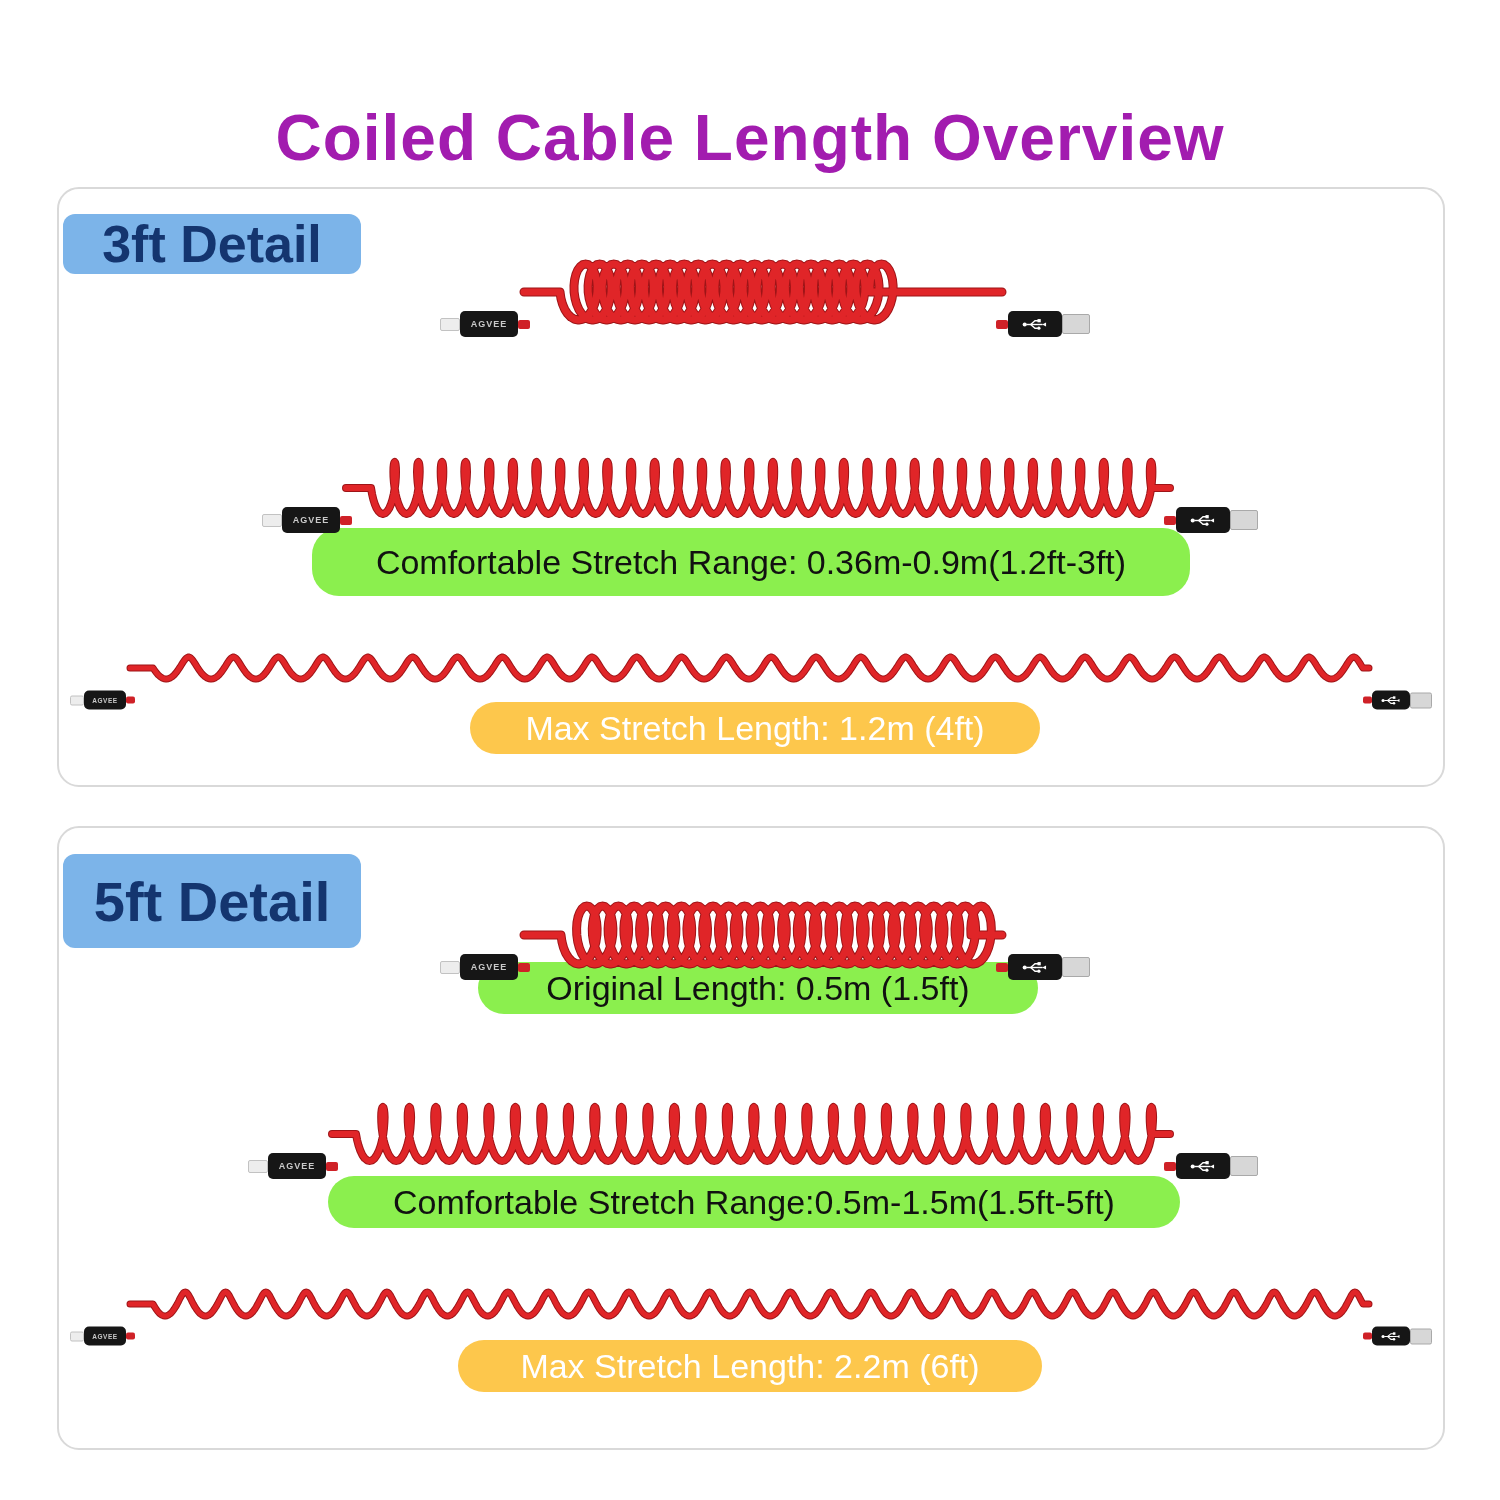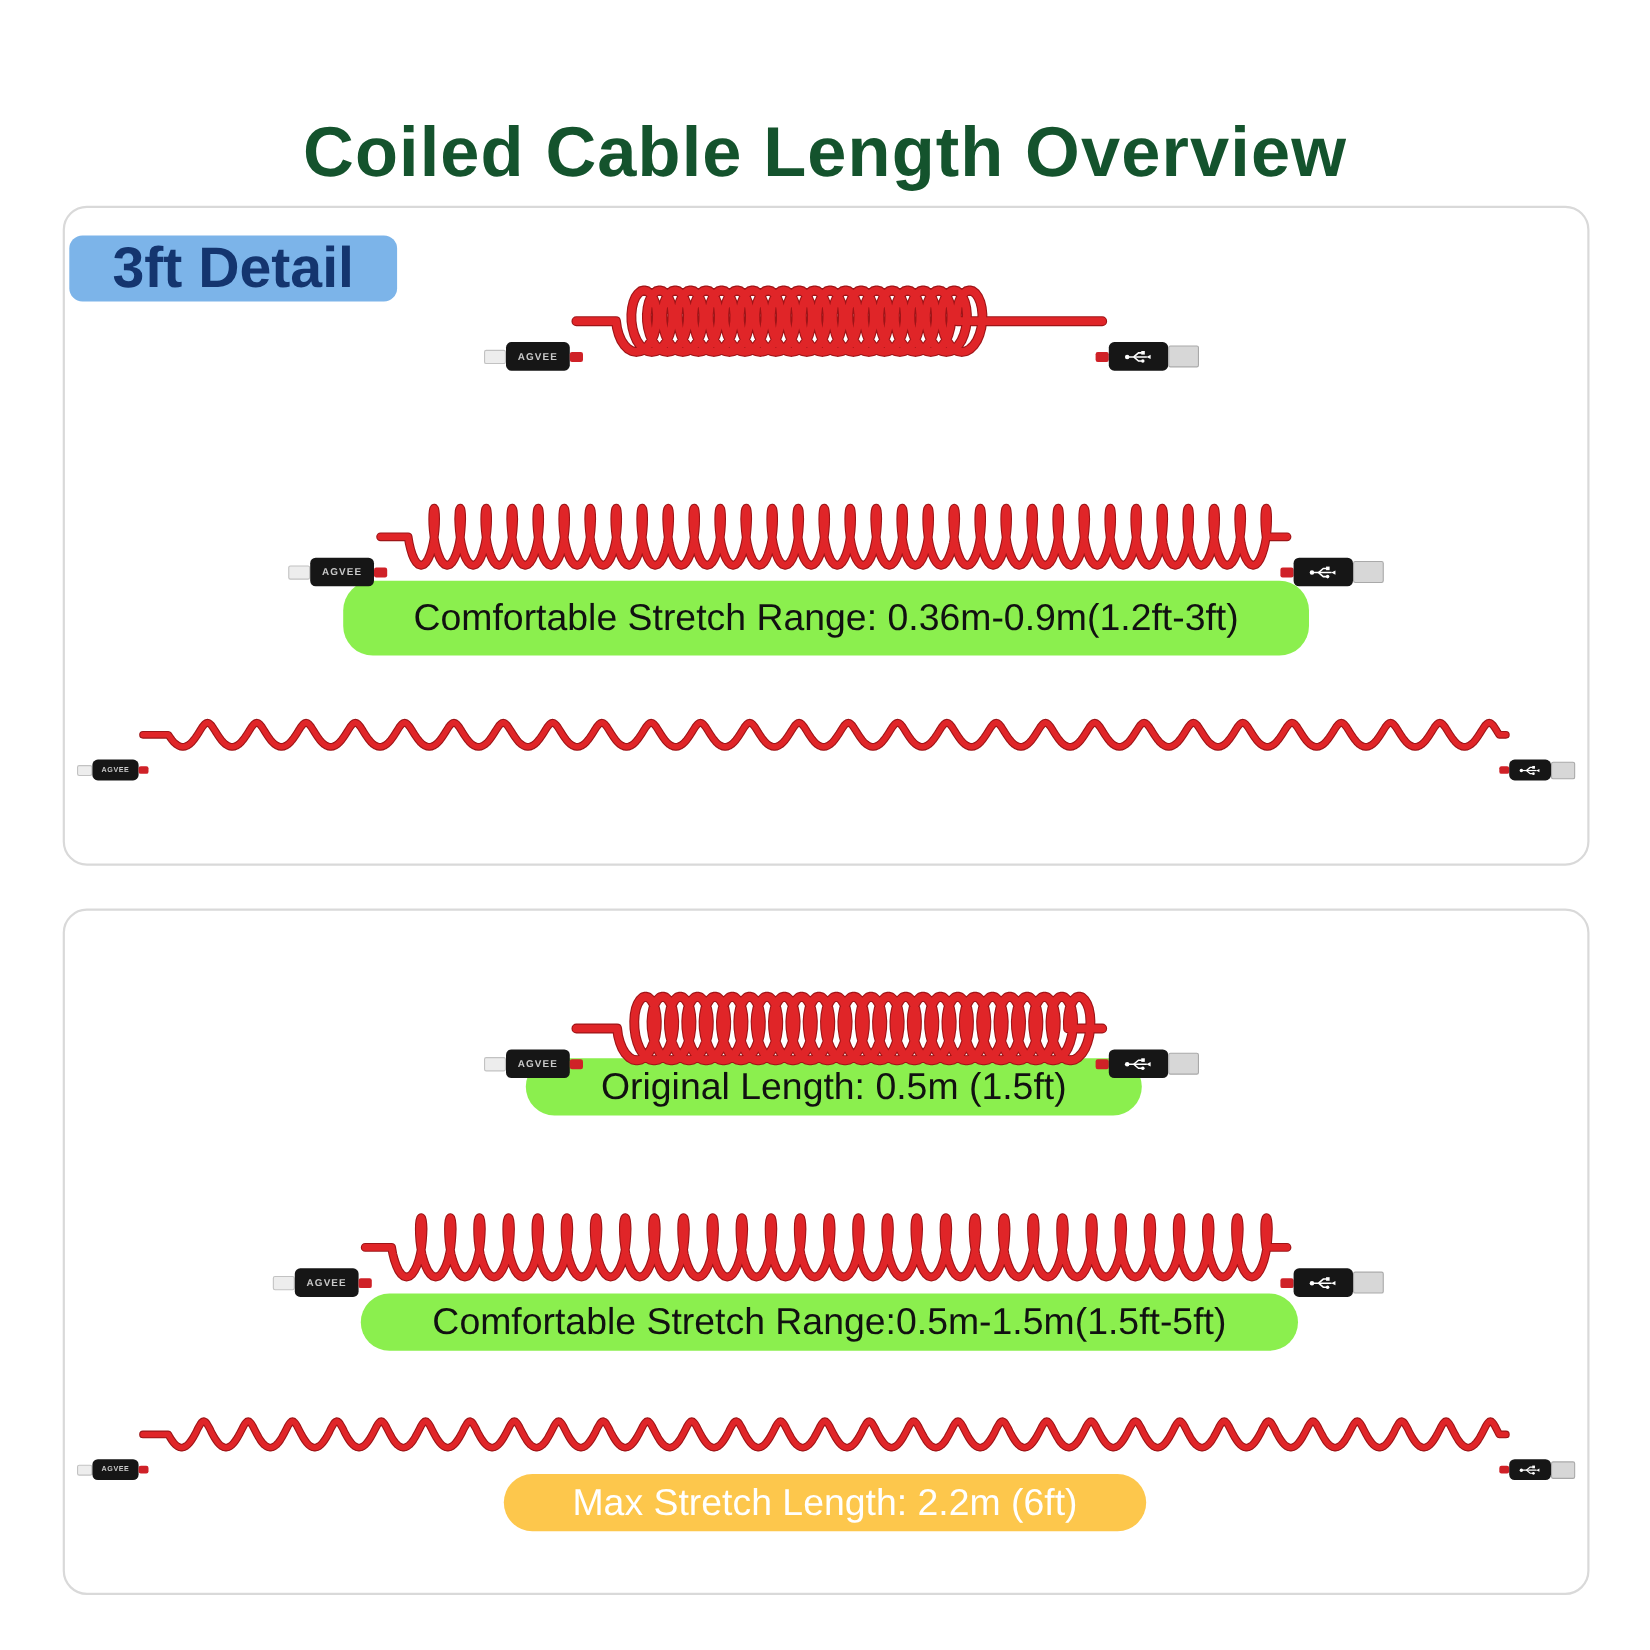--- a/index.html
+++ b/index.html
@@ -1,20 +1,20 @@
 <!DOCTYPE html>
 <html><head>
 <meta charset="utf-8">
 <style>
   html,body{margin:0;padding:0;background:#ffffff;}
   body{width:1500px;height:1500px;overflow:hidden;font-family:"Liberation Sans",sans-serif;}
   .page{position:relative;width:1500px;height:1500px;background:#ffffff;}
 
   .title{position:absolute;left:0;right:0;top:58px;text-align:center;
-         font-size:64px;font-weight:bold;color:#14532d;letter-spacing:1px;}
+         font-size:64px;font-weight:bold;color:#a21caf;letter-spacing:1px;}
 
   .panel{position:absolute;background:#ffffff;border:2px solid #d9d9d9;border-radius:22px;}
   .panel-1{left:57px;top:187px;width:1384px;height:596px;}
   .panel-2{left:57px;top:826px;width:1384px;height:620px;}
 
   .panel-label{position:absolute;display:flex;align-items:center;justify-content:center;
                background:#7cb4e9;border-radius:12px;color:#14356f;font-weight:bold;}
   .label-1{left:63px;top:214px;width:298px;height:60px;font-size:52px;}
   .label-2{left:63px;top:854px;width:298px;height:94px;font-size:56px;}
 
@@ -142,23 +142,25 @@
           <path d="M8 6 L12 2.6 H14.8" stroke="#fff" stroke-width="1.3" fill="none"></path>
           <path d="M8 6 L12 9.4 H14.6" stroke="#fff" stroke-width="1.3" fill="none"></path>
           <rect x="14.3" y="1" width="3" height="3" fill="#fff"></rect>
             <circle cx="15.6" cy="9.4" r="1.5" fill="#fff"></circle>
           <path d="M18.6 6 l3.6 -1.8 v3.6 z" fill="#fff"></path>
         </svg>
       </div>
       <div class="usb-shell"></div>
     </div>
   </div>
+  <div class="pill yellow" style="left:470px;top:702px;width:570px;height:52px;">Max Stretch Length: 1.2m (4ft)</div>
 
   <section class="panel panel-2"></section>
 
+  <div class="panel-label label-2">5ft Detail</div>
 
   <div class="cable-row md" style="left:440px;top:893px;width:650px;height:84px;">
     <svg class="cable" viewBox="0 0 650 84" preserveAspectRatio="none">
         <path d="M 84 42 L 121.0 42.0 L 121.9 48.5 L 123.5 54.6 L 125.7 60.1 L 128.5 64.7 L 131.7 68.1 L 135.3 70.3 L 138.9 71.0 L 142.6 70.3 L 146.1 68.1 L 149.4 64.7 L 152.1 60.1 L 154.4 54.6 L 156.0 48.5 L 156.9 42.0 L 157.1 35.5 L 156.6 29.4 L 155.5 23.9 L 153.9 19.3 L 151.8 15.9 L 149.4 13.7 L 146.8 13.0 L 144.3 13.7 L 141.9 15.9 L 139.8 19.3 L 138.1 23.9 L 137.0 29.4 L 136.6 35.5 L 136.8 42.0 L 137.7 48.5 L 139.3 54.6 L 141.5 60.1 L 144.3 64.7 L 147.5 68.1 L 151.0 70.3 L 154.7 71.0 L 158.4 70.3 L 161.9 68.1 L 165.1 64.7 L 167.9 60.1 L 170.1 54.6 L 171.7 48.5 L 172.7 42.0 L 172.9 35.5 L 172.4 29.4 L 171.3 23.9 L 169.6 19.3 L 167.5 15.9 L 165.1 13.7 L 162.6 13.0 L 160.0 13.7 L 157.6 15.9 L 155.6 19.3 L 153.9 23.9 L 152.8 29.4 L 152.3 35.5 L 152.5 42.0 L 153.5 48.5 L 155.1 54.6 L 157.3 60.1 L 160.1 64.7 L 163.3 68.1 L 166.8 70.3 L 170.5 71.0 L 174.2 70.3 L 177.7 68.1 L 180.9 64.7 L 183.7 60.1 L 185.9 54.6 L 187.5 48.5 L 188.4 42.0 L 188.6 35.5 L 188.2 29.4 L 187.1 23.9 L 185.4 19.3 L 183.3 15.9 L 180.9 13.7 L 178.4 13.0 L 175.8 13.7 L 173.4 15.9 L 171.3 19.3 L 169.7 23.9 L 168.6 29.4 L 168.1 35.5 L 168.3 42.0 L 169.2 48.5 L 170.8 54.6 L 173.1 60.1 L 175.8 64.7 L 179.0 68.1 L 182.6 70.3 L 186.3 71.0 L 189.9 70.3 L 193.5 68.1 L 196.7 64.7 L 199.4 60.1 L 201.7 54.6 L 203.3 48.5 L 204.2 42.0 L 204.4 35.5 L 203.9 29.4 L 202.8 23.9 L 201.2 19.3 L 199.1 15.9 L 196.7 13.7 L 194.1 13.0 L 191.6 13.7 L 189.2 15.9 L 187.1 19.3 L 185.4 23.9 L 184.3 29.4 L 183.9 35.5 L 184.1 42.0 L 185.0 48.5 L 186.6 54.6 L 188.8 60.1 L 191.6 64.7 L 194.8 68.1 L 198.3 70.3 L 202.0 71.0 L 205.7 70.3 L 209.2 68.1 L 212.4 64.7 L 215.2 60.1 L 217.4 54.6 L 219.0 48.5 L 220.0 42.0 L 220.2 35.5 L 219.7 29.4 L 218.6 23.9 L 216.9 19.3 L 214.9 15.9 L 212.5 13.7 L 209.9 13.0 L 207.4 13.7 L 205.0 15.9 L 202.9 19.3 L 201.2 23.9 L 200.1 29.4 L 199.6 35.5 L 199.8 42.0 L 200.8 48.5 L 202.4 54.6 L 204.6 60.1 L 207.4 64.7 L 210.6 68.1 L 214.1 70.3 L 217.8 71.0 L 221.5 70.3 L 225.0 68.1 L 228.2 64.7 L 231.0 60.1 L 233.2 54.6 L 234.8 48.5 L 235.7 42.0 L 235.9 35.5 L 235.5 29.4 L 234.4 23.9 L 232.7 19.3 L 230.6 15.9 L 228.2 13.7 L 225.7 13.0 L 223.1 13.7 L 220.7 15.9 L 218.6 19.3 L 217.0 23.9 L 215.9 29.4 L 215.4 35.5 L 215.6 42.0 L 216.5 48.5 L 218.1 54.6 L 220.4 60.1 L 223.1 64.7 L 226.4 68.1 L 229.9 70.3 L 233.6 71.0 L 237.2 70.3 L 240.8 68.1 L 244.0 64.7 L 246.8 60.1 L 249.0 54.6 L 250.6 48.5 L 251.5 42.0 L 251.7 35.5 L 251.2 29.4 L 250.1 23.9 L 248.5 19.3 L 246.4 15.9 L 244.0 13.7 L 241.4 13.0 L 238.9 13.7 L 236.5 15.9 L 234.4 19.3 L 232.7 23.9 L 231.6 29.4 L 231.2 35.5 L 231.4 42.0 L 232.3 48.5 L 233.9 54.6 L 236.1 60.1 L 238.9 64.7 L 242.1 68.1 L 245.6 70.3 L 249.3 71.0 L 253.0 70.3 L 256.5 68.1 L 259.7 64.7 L 262.5 60.1 L 264.8 54.6 L 266.4 48.5 L 267.3 42.0 L 267.5 35.5 L 267.0 29.4 L 265.9 23.9 L 264.3 19.3 L 262.2 15.9 L 259.8 13.7 L 257.2 13.0 L 254.7 13.7 L 252.3 15.9 L 250.2 19.3 L 248.5 23.9 L 247.4 29.4 L 246.9 35.5 L 247.2 42.0 L 248.1 48.5 L 249.7 54.6 L 251.9 60.1 L 254.7 64.7 L 257.9 68.1 L 261.4 70.3 L 265.1 71.0 L 268.8 70.3 L 272.3 68.1 L 275.5 64.7 L 278.3 60.1 L 280.5 54.6 L 282.1 48.5 L 283.0 42.0 L 283.3 35.5 L 282.8 29.4 L 281.7 23.9 L 280.0 19.3 L 277.9 15.9 L 275.5 13.7 L 273.0 13.0 L 270.4 13.7 L 268.0 15.9 L 265.9 19.3 L 264.3 23.9 L 263.2 29.4 L 262.7 35.5 L 262.9 42.0 L 263.8 48.5 L 265.4 54.6 L 267.7 60.1 L 270.4 64.7 L 273.7 68.1 L 277.2 70.3 L 280.9 71.0 L 284.5 70.3 L 288.1 68.1 L 291.3 64.7 L 294.1 60.1 L 296.3 54.6 L 297.9 48.5 L 298.8 42.0 L 299.0 35.5 L 298.5 29.4 L 297.4 23.9 L 295.8 19.3 L 293.7 15.9 L 291.3 13.7 L 288.7 13.0 L 286.2 13.7 L 283.8 15.9 L 281.7 19.3 L 280.1 23.9 L 279.0 29.4 L 278.5 35.5 L 278.7 42.0 L 279.6 48.5 L 281.2 54.6 L 283.4 60.1 L 286.2 64.7 L 289.4 68.1 L 293.0 70.3 L 296.6 71.0 L 300.3 70.3 L 303.8 68.1 L 307.1 64.7 L 309.8 60.1 L 312.1 54.6 L 313.7 48.5 L 314.6 42.0 L 314.8 35.5 L 314.3 29.4 L 313.2 23.9 L 311.6 19.3 L 309.5 15.9 L 307.1 13.7 L 304.5 13.0 L 302.0 13.7 L 299.6 15.9 L 297.5 19.3 L 295.8 23.9 L 294.7 29.4 L 294.2 35.5 L 294.5 42.0 L 295.4 48.5 L 297.0 54.6 L 299.2 60.1 L 302.0 64.7 L 305.2 68.1 L 308.7 70.3 L 312.4 71.0 L 316.1 70.3 L 319.6 68.1 L 322.8 64.7 L 325.6 60.1 L 327.8 54.6 L 329.4 48.5 L 330.3 42.0 L 330.6 35.5 L 330.1 29.4 L 329.0 23.9 L 327.3 19.3 L 325.2 15.9 L 322.8 13.7 L 320.3 13.0 L 317.7 13.7 L 315.3 15.9 L 313.2 19.3 L 311.6 23.9 L 310.5 29.4 L 310.0 35.5 L 310.2 42.0 L 311.1 48.5 L 312.7 54.6 L 315.0 60.1 L 317.8 64.7 L 321.0 68.1 L 324.5 70.3 L 328.2 71.0 L 331.9 70.3 L 335.4 68.1 L 338.6 64.7 L 341.4 60.1 L 343.6 54.6 L 345.2 48.5 L 346.1 42.0 L 346.3 35.5 L 345.9 29.4 L 344.8 23.9 L 343.1 19.3 L 341.0 15.9 L 338.6 13.7 L 336.1 13.0 L 333.5 13.7 L 331.1 15.9 L 329.0 19.3 L 327.4 23.9 L 326.3 29.4 L 325.8 35.5 L 326.0 42.0 L 326.9 48.5 L 328.5 54.6 L 330.7 60.1 L 333.5 64.7 L 336.7 68.1 L 340.3 70.3 L 343.9 71.0 L 347.6 70.3 L 351.1 68.1 L 354.4 64.7 L 357.1 60.1 L 359.4 54.6 L 361.0 48.5 L 361.9 42.0 L 362.1 35.5 L 361.6 29.4 L 360.5 23.9 L 358.9 19.3 L 356.8 15.9 L 354.4 13.7 L 351.8 13.0 L 349.3 13.7 L 346.9 15.9 L 344.8 19.3 L 343.1 23.9 L 342.0 29.4 L 341.6 35.5 L 341.8 42.0 L 342.7 48.5 L 344.3 54.6 L 346.5 60.1 L 349.3 64.7 L 352.5 68.1 L 356.0 70.3 L 359.7 71.0 L 363.4 70.3 L 366.9 68.1 L 370.1 64.7 L 372.9 60.1 L 375.1 54.6 L 376.7 48.5 L 377.7 42.0 L 377.9 35.5 L 377.4 29.4 L 376.3 23.9 L 374.6 19.3 L 372.5 15.9 L 370.1 13.7 L 367.6 13.0 L 365.0 13.7 L 362.6 15.9 L 360.6 19.3 L 358.9 23.9 L 357.8 29.4 L 357.3 35.5 L 357.5 42.0 L 358.5 48.5 L 360.1 54.6 L 362.3 60.1 L 365.1 64.7 L 368.3 68.1 L 371.8 70.3 L 375.5 71.0 L 379.2 70.3 L 382.7 68.1 L 385.9 64.7 L 388.7 60.1 L 390.9 54.6 L 392.5 48.5 L 393.4 42.0 L 393.6 35.5 L 393.2 29.4 L 392.1 23.9 L 390.4 19.3 L 388.3 15.9 L 385.9 13.7 L 383.4 13.0 L 380.8 13.7 L 378.4 15.9 L 376.3 19.3 L 374.7 23.9 L 373.6 29.4 L 373.1 35.5 L 373.3 42.0 L 374.2 48.5 L 375.8 54.6 L 378.1 60.1 L 380.8 64.7 L 384.0 68.1 L 387.6 70.3 L 391.3 71.0 L 394.9 70.3 L 398.5 68.1 L 401.7 64.7 L 404.4 60.1 L 406.7 54.6 L 408.3 48.5 L 409.2 42.0 L 409.4 35.5 L 408.9 29.4 L 407.8 23.9 L 406.2 19.3 L 404.1 15.9 L 401.7 13.7 L 399.1 13.0 L 396.6 13.7 L 394.2 15.9 L 392.1 19.3 L 390.4 23.9 L 389.3 29.4 L 388.9 35.5 L 389.1 42.0 L 390.0 48.5 L 391.6 54.6 L 393.8 60.1 L 396.6 64.7 L 399.8 68.1 L 403.3 70.3 L 407.0 71.0 L 410.7 70.3 L 414.2 68.1 L 417.4 64.7 L 420.2 60.1 L 422.4 54.6 L 424.0 48.5 L 425.0 42.0 L 425.2 35.5 L 424.7 29.4 L 423.6 23.9 L 421.9 19.3 L 419.9 15.9 L 417.5 13.7 L 414.9 13.0 L 412.4 13.7 L 410.0 15.9 L 407.9 19.3 L 406.2 23.9 L 405.1 29.4 L 404.6 35.5 L 404.8 42.0 L 405.8 48.5 L 407.4 54.6 L 409.6 60.1 L 412.4 64.7 L 415.6 68.1 L 419.1 70.3 L 422.8 71.0 L 426.5 70.3 L 430.0 68.1 L 433.2 64.7 L 436.0 60.1 L 438.2 54.6 L 439.8 48.5 L 440.7 42.0 L 440.9 35.5 L 440.5 29.4 L 439.4 23.9 L 437.7 19.3 L 435.6 15.9 L 433.2 13.7 L 430.7 13.0 L 428.1 13.7 L 425.7 15.9 L 423.6 19.3 L 422.0 23.9 L 420.9 29.4 L 420.4 35.5 L 420.6 42.0 L 421.5 48.5 L 423.1 54.6 L 425.4 60.1 L 428.1 64.7 L 431.4 68.1 L 434.9 70.3 L 438.6 71.0 L 442.2 70.3 L 445.8 68.1 L 449.0 64.7 L 451.8 60.1 L 454.0 54.6 L 455.6 48.5 L 456.5 42.0 L 456.7 35.5 L 456.2 29.4 L 455.1 23.9 L 453.5 19.3 L 451.4 15.9 L 449.0 13.7 L 446.4 13.0 L 443.9 13.7 L 441.5 15.9 L 439.4 19.3 L 437.7 23.9 L 436.6 29.4 L 436.2 35.5 L 436.4 42.0 L 437.3 48.5 L 438.9 54.6 L 441.1 60.1 L 443.9 64.7 L 447.1 68.1 L 450.6 70.3 L 454.3 71.0 L 458.0 70.3 L 461.5 68.1 L 464.7 64.7 L 467.5 60.1 L 469.8 54.6 L 471.4 48.5 L 472.3 42.0 L 472.5 35.5 L 472.0 29.4 L 470.9 23.9 L 469.3 19.3 L 467.2 15.9 L 464.8 13.7 L 462.2 13.0 L 459.7 13.7 L 457.3 15.9 L 455.2 19.3 L 453.5 23.9 L 452.4 29.4 L 451.9 35.5 L 452.2 42.0 L 453.1 48.5 L 454.7 54.6 L 456.9 60.1 L 459.7 64.7 L 462.9 68.1 L 466.4 70.3 L 470.1 71.0 L 473.8 70.3 L 477.3 68.1 L 480.5 64.7 L 483.3 60.1 L 485.5 54.6 L 487.1 48.5 L 488.0 42.0 L 488.3 35.5 L 487.8 29.4 L 486.7 23.9 L 485.0 19.3 L 482.9 15.9 L 480.5 13.7 L 478.0 13.0 L 475.4 13.7 L 473.0 15.9 L 470.9 19.3 L 469.3 23.9 L 468.2 29.4 L 467.7 35.5 L 467.9 42.0 L 468.8 48.5 L 470.4 54.6 L 472.7 60.1 L 475.4 64.7 L 478.7 68.1 L 482.2 70.3 L 485.9 71.0 L 489.5 70.3 L 493.1 68.1 L 496.3 64.7 L 499.1 60.1 L 501.3 54.6 L 502.9 48.5 L 503.8 42.0 L 504.0 35.5 L 503.5 29.4 L 502.4 23.9 L 500.8 19.3 L 498.7 15.9 L 496.3 13.7 L 493.8 13.0 L 491.2 13.7 L 488.8 15.9 L 486.7 19.3 L 485.1 23.9 L 484.0 29.4 L 483.5 35.5 L 483.7 42.0 L 484.6 48.5 L 486.2 54.6 L 488.4 60.1 L 491.2 64.7 L 494.4 68.1 L 498.0 70.3 L 501.6 71.0 L 505.3 70.3 L 508.8 68.1 L 512.1 64.7 L 514.8 60.1 L 517.1 54.6 L 518.7 48.5 L 519.6 42.0 L 519.8 35.5 L 519.3 29.4 L 518.2 23.9 L 516.6 19.3 L 514.5 15.9 L 512.1 13.7 L 509.5 13.0 L 507.0 13.7 L 504.6 15.9 L 502.5 19.3 L 500.8 23.9 L 499.7 29.4 L 499.2 35.5 L 499.5 42.0 L 500.4 48.5 L 502.0 54.6 L 504.2 60.1 L 507.0 64.7 L 510.2 68.1 L 513.7 70.3 L 517.4 71.0 L 521.1 70.3 L 524.6 68.1 L 527.8 64.7 L 530.6 60.1 L 532.8 54.6 L 534.4 48.5 L 535.3 42.0 L 535.6 35.5 L 535.1 29.4 L 534.0 23.9 L 532.3 19.3 L 530.2 15.9 L 527.8 13.7 L 525.3 13.0 L 522.7 13.7 L 520.3 15.9 L 518.2 19.3 L 516.6 23.9 L 515.5 29.4 L 515.0 35.5 L 515.2 42.0 L 516.1 48.5 L 517.7 54.6 L 520.0 60.1 L 522.8 64.7 L 526.0 68.1 L 529.5 70.3 L 533.2 71.0 L 536.9 70.3 L 540.4 68.1 L 543.6 64.7 L 546.4 60.1 L 548.6 54.6 L 550.2 48.5 L 551.1 42.0 L 551.3 35.5 L 550.9 29.4 L 549.8 23.9 L 548.1 19.3 L 546.0 15.9 L 543.6 13.7 L 541.1 13.0 L 538.5 13.7 L 536.1 15.9 L 534.0 19.3 L 532.4 23.9 L 531.3 29.4 L 530.8 35.5 L 531.0 42.0 L 562 42" fill="none" stroke="#9e1417" stroke-width="9" stroke-linecap="round" stroke-linejoin="round"></path>
         <path d="M 84 42 L 121.0 42.0 L 121.9 48.5 L 123.5 54.6 L 125.7 60.1 L 128.5 64.7 L 131.7 68.1 L 135.3 70.3 L 138.9 71.0 L 142.6 70.3 L 146.1 68.1 L 149.4 64.7 L 152.1 60.1 L 154.4 54.6 L 156.0 48.5 L 156.9 42.0 L 157.1 35.5 L 156.6 29.4 L 155.5 23.9 L 153.9 19.3 L 151.8 15.9 L 149.4 13.7 L 146.8 13.0 L 144.3 13.7 L 141.9 15.9 L 139.8 19.3 L 138.1 23.9 L 137.0 29.4 L 136.6 35.5 L 136.8 42.0 L 137.7 48.5 L 139.3 54.6 L 141.5 60.1 L 144.3 64.7 L 147.5 68.1 L 151.0 70.3 L 154.7 71.0 L 158.4 70.3 L 161.9 68.1 L 165.1 64.7 L 167.9 60.1 L 170.1 54.6 L 171.7 48.5 L 172.7 42.0 L 172.9 35.5 L 172.4 29.4 L 171.3 23.9 L 169.6 19.3 L 167.5 15.9 L 165.1 13.7 L 162.6 13.0 L 160.0 13.7 L 157.6 15.9 L 155.6 19.3 L 153.9 23.9 L 152.8 29.4 L 152.3 35.5 L 152.5 42.0 L 153.5 48.5 L 155.1 54.6 L 157.3 60.1 L 160.1 64.7 L 163.3 68.1 L 166.8 70.3 L 170.5 71.0 L 174.2 70.3 L 177.7 68.1 L 180.9 64.7 L 183.7 60.1 L 185.9 54.6 L 187.5 48.5 L 188.4 42.0 L 188.6 35.5 L 188.2 29.4 L 187.1 23.9 L 185.4 19.3 L 183.3 15.9 L 180.9 13.7 L 178.4 13.0 L 175.8 13.7 L 173.4 15.9 L 171.3 19.3 L 169.7 23.9 L 168.6 29.4 L 168.1 35.5 L 168.3 42.0 L 169.2 48.5 L 170.8 54.6 L 173.1 60.1 L 175.8 64.7 L 179.0 68.1 L 182.6 70.3 L 186.3 71.0 L 189.9 70.3 L 193.5 68.1 L 196.7 64.7 L 199.4 60.1 L 201.7 54.6 L 203.3 48.5 L 204.2 42.0 L 204.4 35.5 L 203.9 29.4 L 202.8 23.9 L 201.2 19.3 L 199.1 15.9 L 196.7 13.7 L 194.1 13.0 L 191.6 13.7 L 189.2 15.9 L 187.1 19.3 L 185.4 23.9 L 184.3 29.4 L 183.9 35.5 L 184.1 42.0 L 185.0 48.5 L 186.6 54.6 L 188.8 60.1 L 191.6 64.7 L 194.8 68.1 L 198.3 70.3 L 202.0 71.0 L 205.7 70.3 L 209.2 68.1 L 212.4 64.7 L 215.2 60.1 L 217.4 54.6 L 219.0 48.5 L 220.0 42.0 L 220.2 35.5 L 219.7 29.4 L 218.6 23.9 L 216.9 19.3 L 214.9 15.9 L 212.5 13.7 L 209.9 13.0 L 207.4 13.7 L 205.0 15.9 L 202.9 19.3 L 201.2 23.9 L 200.1 29.4 L 199.6 35.5 L 199.8 42.0 L 200.8 48.5 L 202.4 54.6 L 204.6 60.1 L 207.4 64.7 L 210.6 68.1 L 214.1 70.3 L 217.8 71.0 L 221.5 70.3 L 225.0 68.1 L 228.2 64.7 L 231.0 60.1 L 233.2 54.6 L 234.8 48.5 L 235.7 42.0 L 235.9 35.5 L 235.5 29.4 L 234.4 23.9 L 232.7 19.3 L 230.6 15.9 L 228.2 13.7 L 225.7 13.0 L 223.1 13.7 L 220.7 15.9 L 218.6 19.3 L 217.0 23.9 L 215.9 29.4 L 215.4 35.5 L 215.6 42.0 L 216.5 48.5 L 218.1 54.6 L 220.4 60.1 L 223.1 64.7 L 226.4 68.1 L 229.9 70.3 L 233.6 71.0 L 237.2 70.3 L 240.8 68.1 L 244.0 64.7 L 246.8 60.1 L 249.0 54.6 L 250.6 48.5 L 251.5 42.0 L 251.7 35.5 L 251.2 29.4 L 250.1 23.9 L 248.5 19.3 L 246.4 15.9 L 244.0 13.7 L 241.4 13.0 L 238.9 13.7 L 236.5 15.9 L 234.4 19.3 L 232.7 23.9 L 231.6 29.4 L 231.2 35.5 L 231.4 42.0 L 232.3 48.5 L 233.9 54.6 L 236.1 60.1 L 238.9 64.7 L 242.1 68.1 L 245.6 70.3 L 249.3 71.0 L 253.0 70.3 L 256.5 68.1 L 259.7 64.7 L 262.5 60.1 L 264.8 54.6 L 266.4 48.5 L 267.3 42.0 L 267.5 35.5 L 267.0 29.4 L 265.9 23.9 L 264.3 19.3 L 262.2 15.9 L 259.8 13.7 L 257.2 13.0 L 254.7 13.7 L 252.3 15.9 L 250.2 19.3 L 248.5 23.9 L 247.4 29.4 L 246.9 35.5 L 247.2 42.0 L 248.1 48.5 L 249.7 54.6 L 251.9 60.1 L 254.7 64.7 L 257.9 68.1 L 261.4 70.3 L 265.1 71.0 L 268.8 70.3 L 272.3 68.1 L 275.5 64.7 L 278.3 60.1 L 280.5 54.6 L 282.1 48.5 L 283.0 42.0 L 283.3 35.5 L 282.8 29.4 L 281.7 23.9 L 280.0 19.3 L 277.9 15.9 L 275.5 13.7 L 273.0 13.0 L 270.4 13.7 L 268.0 15.9 L 265.9 19.3 L 264.3 23.9 L 263.2 29.4 L 262.7 35.5 L 262.9 42.0 L 263.8 48.5 L 265.4 54.6 L 267.7 60.1 L 270.4 64.7 L 273.7 68.1 L 277.2 70.3 L 280.9 71.0 L 284.5 70.3 L 288.1 68.1 L 291.3 64.7 L 294.1 60.1 L 296.3 54.6 L 297.9 48.5 L 298.8 42.0 L 299.0 35.5 L 298.5 29.4 L 297.4 23.9 L 295.8 19.3 L 293.7 15.9 L 291.3 13.7 L 288.7 13.0 L 286.2 13.7 L 283.8 15.9 L 281.7 19.3 L 280.1 23.9 L 279.0 29.4 L 278.5 35.5 L 278.7 42.0 L 279.6 48.5 L 281.2 54.6 L 283.4 60.1 L 286.2 64.7 L 289.4 68.1 L 293.0 70.3 L 296.6 71.0 L 300.3 70.3 L 303.8 68.1 L 307.1 64.7 L 309.8 60.1 L 312.1 54.6 L 313.7 48.5 L 314.6 42.0 L 314.8 35.5 L 314.3 29.4 L 313.2 23.9 L 311.6 19.3 L 309.5 15.9 L 307.1 13.7 L 304.5 13.0 L 302.0 13.7 L 299.6 15.9 L 297.5 19.3 L 295.8 23.9 L 294.7 29.4 L 294.2 35.5 L 294.5 42.0 L 295.4 48.5 L 297.0 54.6 L 299.2 60.1 L 302.0 64.7 L 305.2 68.1 L 308.7 70.3 L 312.4 71.0 L 316.1 70.3 L 319.6 68.1 L 322.8 64.7 L 325.6 60.1 L 327.8 54.6 L 329.4 48.5 L 330.3 42.0 L 330.6 35.5 L 330.1 29.4 L 329.0 23.9 L 327.3 19.3 L 325.2 15.9 L 322.8 13.7 L 320.3 13.0 L 317.7 13.7 L 315.3 15.9 L 313.2 19.3 L 311.6 23.9 L 310.5 29.4 L 310.0 35.5 L 310.2 42.0 L 311.1 48.5 L 312.7 54.6 L 315.0 60.1 L 317.8 64.7 L 321.0 68.1 L 324.5 70.3 L 328.2 71.0 L 331.9 70.3 L 335.4 68.1 L 338.6 64.7 L 341.4 60.1 L 343.6 54.6 L 345.2 48.5 L 346.1 42.0 L 346.3 35.5 L 345.9 29.4 L 344.8 23.9 L 343.1 19.3 L 341.0 15.9 L 338.6 13.7 L 336.1 13.0 L 333.5 13.7 L 331.1 15.9 L 329.0 19.3 L 327.4 23.9 L 326.3 29.4 L 325.8 35.5 L 326.0 42.0 L 326.9 48.5 L 328.5 54.6 L 330.7 60.1 L 333.5 64.7 L 336.7 68.1 L 340.3 70.3 L 343.9 71.0 L 347.6 70.3 L 351.1 68.1 L 354.4 64.7 L 357.1 60.1 L 359.4 54.6 L 361.0 48.5 L 361.9 42.0 L 362.1 35.5 L 361.6 29.4 L 360.5 23.9 L 358.9 19.3 L 356.8 15.9 L 354.4 13.7 L 351.8 13.0 L 349.3 13.7 L 346.9 15.9 L 344.8 19.3 L 343.1 23.9 L 342.0 29.4 L 341.6 35.5 L 341.8 42.0 L 342.7 48.5 L 344.3 54.6 L 346.5 60.1 L 349.3 64.7 L 352.5 68.1 L 356.0 70.3 L 359.7 71.0 L 363.4 70.3 L 366.9 68.1 L 370.1 64.7 L 372.9 60.1 L 375.1 54.6 L 376.7 48.5 L 377.7 42.0 L 377.9 35.5 L 377.4 29.4 L 376.3 23.9 L 374.6 19.3 L 372.5 15.9 L 370.1 13.7 L 367.6 13.0 L 365.0 13.7 L 362.6 15.9 L 360.6 19.3 L 358.9 23.9 L 357.8 29.4 L 357.3 35.5 L 357.5 42.0 L 358.5 48.5 L 360.1 54.6 L 362.3 60.1 L 365.1 64.7 L 368.3 68.1 L 371.8 70.3 L 375.5 71.0 L 379.2 70.3 L 382.7 68.1 L 385.9 64.7 L 388.7 60.1 L 390.9 54.6 L 392.5 48.5 L 393.4 42.0 L 393.6 35.5 L 393.2 29.4 L 392.1 23.9 L 390.4 19.3 L 388.3 15.9 L 385.9 13.7 L 383.4 13.0 L 380.8 13.7 L 378.4 15.9 L 376.3 19.3 L 374.7 23.9 L 373.6 29.4 L 373.1 35.5 L 373.3 42.0 L 374.2 48.5 L 375.8 54.6 L 378.1 60.1 L 380.8 64.7 L 384.0 68.1 L 387.6 70.3 L 391.3 71.0 L 394.9 70.3 L 398.5 68.1 L 401.7 64.7 L 404.4 60.1 L 406.7 54.6 L 408.3 48.5 L 409.2 42.0 L 409.4 35.5 L 408.9 29.4 L 407.8 23.9 L 406.2 19.3 L 404.1 15.9 L 401.7 13.7 L 399.1 13.0 L 396.6 13.7 L 394.2 15.9 L 392.1 19.3 L 390.4 23.9 L 389.3 29.4 L 388.9 35.5 L 389.1 42.0 L 390.0 48.5 L 391.6 54.6 L 393.8 60.1 L 396.6 64.7 L 399.8 68.1 L 403.3 70.3 L 407.0 71.0 L 410.7 70.3 L 414.2 68.1 L 417.4 64.7 L 420.2 60.1 L 422.4 54.6 L 424.0 48.5 L 425.0 42.0 L 425.2 35.5 L 424.7 29.4 L 423.6 23.9 L 421.9 19.3 L 419.9 15.9 L 417.5 13.7 L 414.9 13.0 L 412.4 13.7 L 410.0 15.9 L 407.9 19.3 L 406.2 23.9 L 405.1 29.4 L 404.6 35.5 L 404.8 42.0 L 405.8 48.5 L 407.4 54.6 L 409.6 60.1 L 412.4 64.7 L 415.6 68.1 L 419.1 70.3 L 422.8 71.0 L 426.5 70.3 L 430.0 68.1 L 433.2 64.7 L 436.0 60.1 L 438.2 54.6 L 439.8 48.5 L 440.7 42.0 L 440.9 35.5 L 440.5 29.4 L 439.4 23.9 L 437.7 19.3 L 435.6 15.9 L 433.2 13.7 L 430.7 13.0 L 428.1 13.7 L 425.7 15.9 L 423.6 19.3 L 422.0 23.9 L 420.9 29.4 L 420.4 35.5 L 420.6 42.0 L 421.5 48.5 L 423.1 54.6 L 425.4 60.1 L 428.1 64.7 L 431.4 68.1 L 434.9 70.3 L 438.6 71.0 L 442.2 70.3 L 445.8 68.1 L 449.0 64.7 L 451.8 60.1 L 454.0 54.6 L 455.6 48.5 L 456.5 42.0 L 456.7 35.5 L 456.2 29.4 L 455.1 23.9 L 453.5 19.3 L 451.4 15.9 L 449.0 13.7 L 446.4 13.0 L 443.9 13.7 L 441.5 15.9 L 439.4 19.3 L 437.7 23.9 L 436.6 29.4 L 436.2 35.5 L 436.4 42.0 L 437.3 48.5 L 438.9 54.6 L 441.1 60.1 L 443.9 64.7 L 447.1 68.1 L 450.6 70.3 L 454.3 71.0 L 458.0 70.3 L 461.5 68.1 L 464.7 64.7 L 467.5 60.1 L 469.8 54.6 L 471.4 48.5 L 472.3 42.0 L 472.5 35.5 L 472.0 29.4 L 470.9 23.9 L 469.3 19.3 L 467.2 15.9 L 464.8 13.7 L 462.2 13.0 L 459.7 13.7 L 457.3 15.9 L 455.2 19.3 L 453.5 23.9 L 452.4 29.4 L 451.9 35.5 L 452.2 42.0 L 453.1 48.5 L 454.7 54.6 L 456.9 60.1 L 459.7 64.7 L 462.9 68.1 L 466.4 70.3 L 470.1 71.0 L 473.8 70.3 L 477.3 68.1 L 480.5 64.7 L 483.3 60.1 L 485.5 54.6 L 487.1 48.5 L 488.0 42.0 L 488.3 35.5 L 487.8 29.4 L 486.7 23.9 L 485.0 19.3 L 482.9 15.9 L 480.5 13.7 L 478.0 13.0 L 475.4 13.7 L 473.0 15.9 L 470.9 19.3 L 469.3 23.9 L 468.2 29.4 L 467.7 35.5 L 467.9 42.0 L 468.8 48.5 L 470.4 54.6 L 472.7 60.1 L 475.4 64.7 L 478.7 68.1 L 482.2 70.3 L 485.9 71.0 L 489.5 70.3 L 493.1 68.1 L 496.3 64.7 L 499.1 60.1 L 501.3 54.6 L 502.9 48.5 L 503.8 42.0 L 504.0 35.5 L 503.5 29.4 L 502.4 23.9 L 500.8 19.3 L 498.7 15.9 L 496.3 13.7 L 493.8 13.0 L 491.2 13.7 L 488.8 15.9 L 486.7 19.3 L 485.1 23.9 L 484.0 29.4 L 483.5 35.5 L 483.7 42.0 L 484.6 48.5 L 486.2 54.6 L 488.4 60.1 L 491.2 64.7 L 494.4 68.1 L 498.0 70.3 L 501.6 71.0 L 505.3 70.3 L 508.8 68.1 L 512.1 64.7 L 514.8 60.1 L 517.1 54.6 L 518.7 48.5 L 519.6 42.0 L 519.8 35.5 L 519.3 29.4 L 518.2 23.9 L 516.6 19.3 L 514.5 15.9 L 512.1 13.7 L 509.5 13.0 L 507.0 13.7 L 504.6 15.9 L 502.5 19.3 L 500.8 23.9 L 499.7 29.4 L 499.2 35.5 L 499.5 42.0 L 500.4 48.5 L 502.0 54.6 L 504.2 60.1 L 507.0 64.7 L 510.2 68.1 L 513.7 70.3 L 517.4 71.0 L 521.1 70.3 L 524.6 68.1 L 527.8 64.7 L 530.6 60.1 L 532.8 54.6 L 534.4 48.5 L 535.3 42.0 L 535.6 35.5 L 535.1 29.4 L 534.0 23.9 L 532.3 19.3 L 530.2 15.9 L 527.8 13.7 L 525.3 13.0 L 522.7 13.7 L 520.3 15.9 L 518.2 19.3 L 516.6 23.9 L 515.5 29.4 L 515.0 35.5 L 515.2 42.0 L 516.1 48.5 L 517.7 54.6 L 520.0 60.1 L 522.8 64.7 L 526.0 68.1 L 529.5 70.3 L 533.2 71.0 L 536.9 70.3 L 540.4 68.1 L 543.6 64.7 L 546.4 60.1 L 548.6 54.6 L 550.2 48.5 L 551.1 42.0 L 551.3 35.5 L 550.9 29.4 L 549.8 23.9 L 548.1 19.3 L 546.0 15.9 L 543.6 13.7 L 541.1 13.0 L 538.5 13.7 L 536.1 15.9 L 534.0 19.3 L 532.4 23.9 L 531.3 29.4 L 530.8 35.5 L 531.0 42.0 L 562 42" fill="none" stroke="#e02528" stroke-width="7" stroke-linecap="round" stroke-linejoin="round"></path>
       </svg>
     <div class="conn l">
       <div class="lt-tip"></div>
       <div class="lt-body">
           <span class="brand">AGVEE</span>

